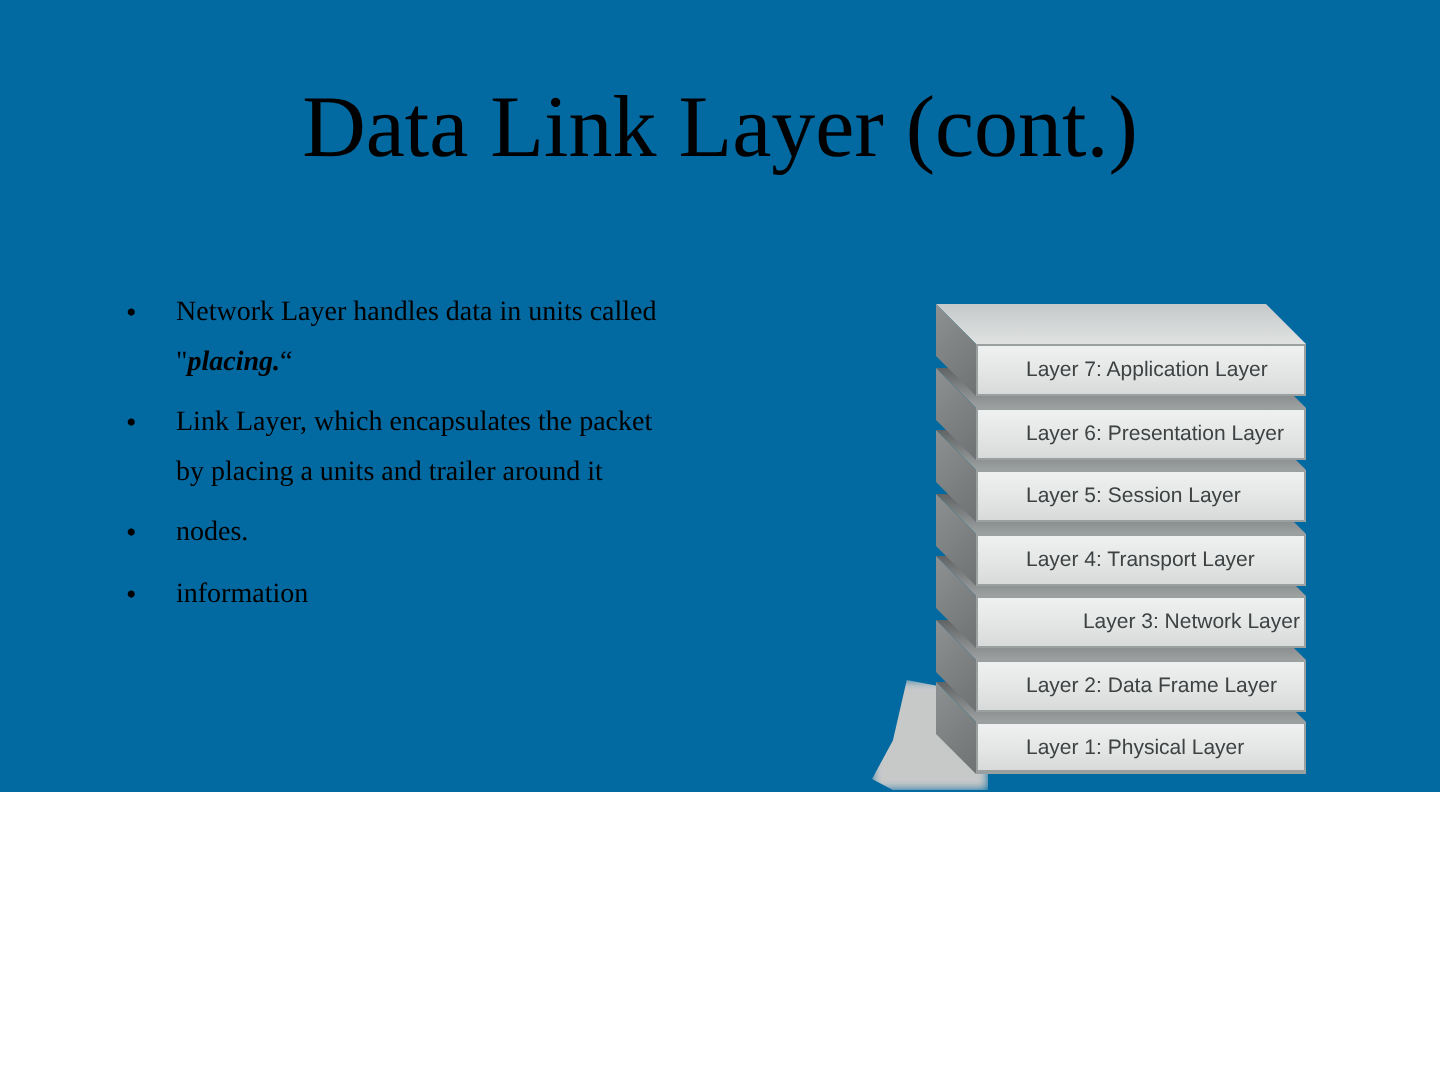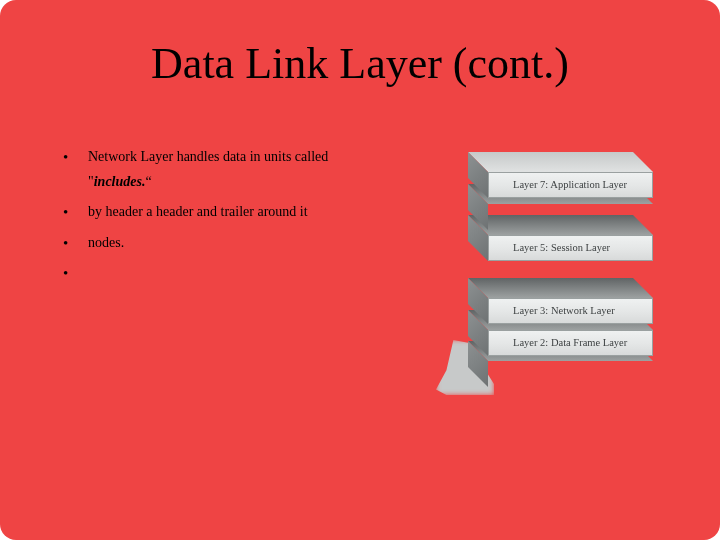--- a/index.html
+++ b/index.html
@@ -1,22 +1,21 @@
 <!DOCTYPE html>
 <html style="--front-light: #eff1f1; --front-dark: #d8dada; --top-light-a: #c6c9c9; --top-light-b: #e0e2e2; --top-dark-a: #606465; --top-dark-b: #9da1a1; --side-a: #8d9192; --side-b: #6e7273; --border: #9aa0a0; --label: #3e4243; --shadow: #c7c9c9;"><head>
 <meta charset="utf-8">
 <style>
   html,body{margin:0;padding:0;background:#ffffff;}
   .slide{
     position:relative;
-    width:720px;height:540px;
-    background:#ef4444;
+    width:720px;height:396px;
+    background:#0369a1;
     overflow:hidden;
     font-family:"Liberation Serif", serif;
-    border-radius:16px;
   }
   
   .title{
     position:absolute;
     top:42px;left:0;right:0;
     margin:0;
     text-align:center;
     font-size:44px;
     font-weight:normal;
     line-height:1;
@@ -82,92 +81,107 @@
     position:absolute;left:20px;top:20px;
     width:165px;height:26px;
     box-sizing:border-box;
     background:linear-gradient(180deg,var(--front-light,#eff1f1) 0%,#e4e6e6 55%,var(--front-dark,#d8dada) 100%);
     border:1px solid var(--border,#9aa0a0);
   }
   .slab.last .slab-front{border-bottom-width:2px;}
   .slab-label{
     position:absolute;left:24px;top:0;right:2px;
     line-height:24px;
-    font-family:Liberation Serif, serif;
+    font-family:Liberation Sans, sans-serif;
     font-size:10.5px;
     color:var(--label,#3e4243);
     white-space:nowrap;
     overflow:hidden;
   }
 </style>
 </head>
 <body>
 
 <div class="slide">
   <h1 class="title">Data Link Layer (cont.)</h1>
 
   <ul class="bullets" id="bullet-list">
       <li>
         <span class="bullet-marker">•</span>
         <div class="bullet-text">
           <div class="bullet-line"><span>Network Layer handles data in units called</span></div>
-          <div class="bullet-line"><span>"</span><span class="bi">includes.</span><span>“</span></div>
+          <div class="bullet-line"><span>"</span><span class="bi">placing.</span><span>“</span></div>
         </div>
       </li>
       <li>
         <span class="bullet-marker">•</span>
         <div class="bullet-text">
-          <div class="bullet-line"><span>by header a header and trailer around it</span></div>
+          <div class="bullet-line"><span>Link Layer, which encapsulates the packet</span></div>
+          <div class="bullet-line"><span>by placing a units and trailer around it</span></div>
         </div>
       </li>
       <li>
         <span class="bullet-marker">•</span>
         <div class="bullet-text">
           <div class="bullet-line"><span>nodes.</span></div>
         </div>
       </li>
       <li>
         <span class="bullet-marker">•</span>
         <div class="bullet-text">
+          <div class="bullet-line"><span>information</span></div>
         </div>
       </li>
     </ul>
 
   <div class="stack" id="osi-stack">
     <div class="stack-shadow"></div>
   <div class="slab first" style="top: 0px; z-index: 20;">
         <div class="slab-top"></div>
         <div class="slab-side"></div>
         <div class="slab-front">
           <div class="slab-label">Layer 7: Application Layer</div>
         </div>
       </div>
       <div class="slab" style="top: 32px; z-index: 19;">
         <div class="slab-top"></div>
         <div class="slab-side"></div>
+        <div class="slab-front">
+          <div class="slab-label">Layer 6: Presentation Layer</div>
+        </div>
       </div>
       <div class="slab" style="top: 63px; z-index: 18;">
         <div class="slab-top"></div>
         <div class="slab-side"></div>
         <div class="slab-front">
           <div class="slab-label">Layer 5: Session Layer</div>
         </div>
       </div>
-      <div class="slab" style="top: 126px; z-index: 16;">
+      <div class="slab" style="top: 95px; z-index: 17;">
+        <div class="slab-top"></div>
+        <div class="slab-side"></div>
+        <div class="slab-front">
+          <div class="slab-label">Layer 4: Transport Layer</div>
+        </div>
+      </div>
+      <div class="slab" style="top: 126px; z-index: 16; text-align: right;">
         <div class="slab-top"></div>
         <div class="slab-side"></div>
         <div class="slab-front">
           <div class="slab-label">Layer 3: Network Layer</div>
         </div>
       </div>
       <div class="slab" style="top: 158px; z-index: 15;">
         <div class="slab-top"></div>
         <div class="slab-side"></div>
         <div class="slab-front">
           <div class="slab-label">Layer 2: Data Frame Layer</div>
         </div>
       </div>
       <div class="slab last" style="top: 189px; z-index: 14;">
         <div class="slab-top"></div>
         <div class="slab-side"></div>
+        <div class="slab-front">
+          <div class="slab-label">Layer 1: Physical Layer</div>
+        </div>
       </div>
     </div>
 </div>
 
 </body></html>

